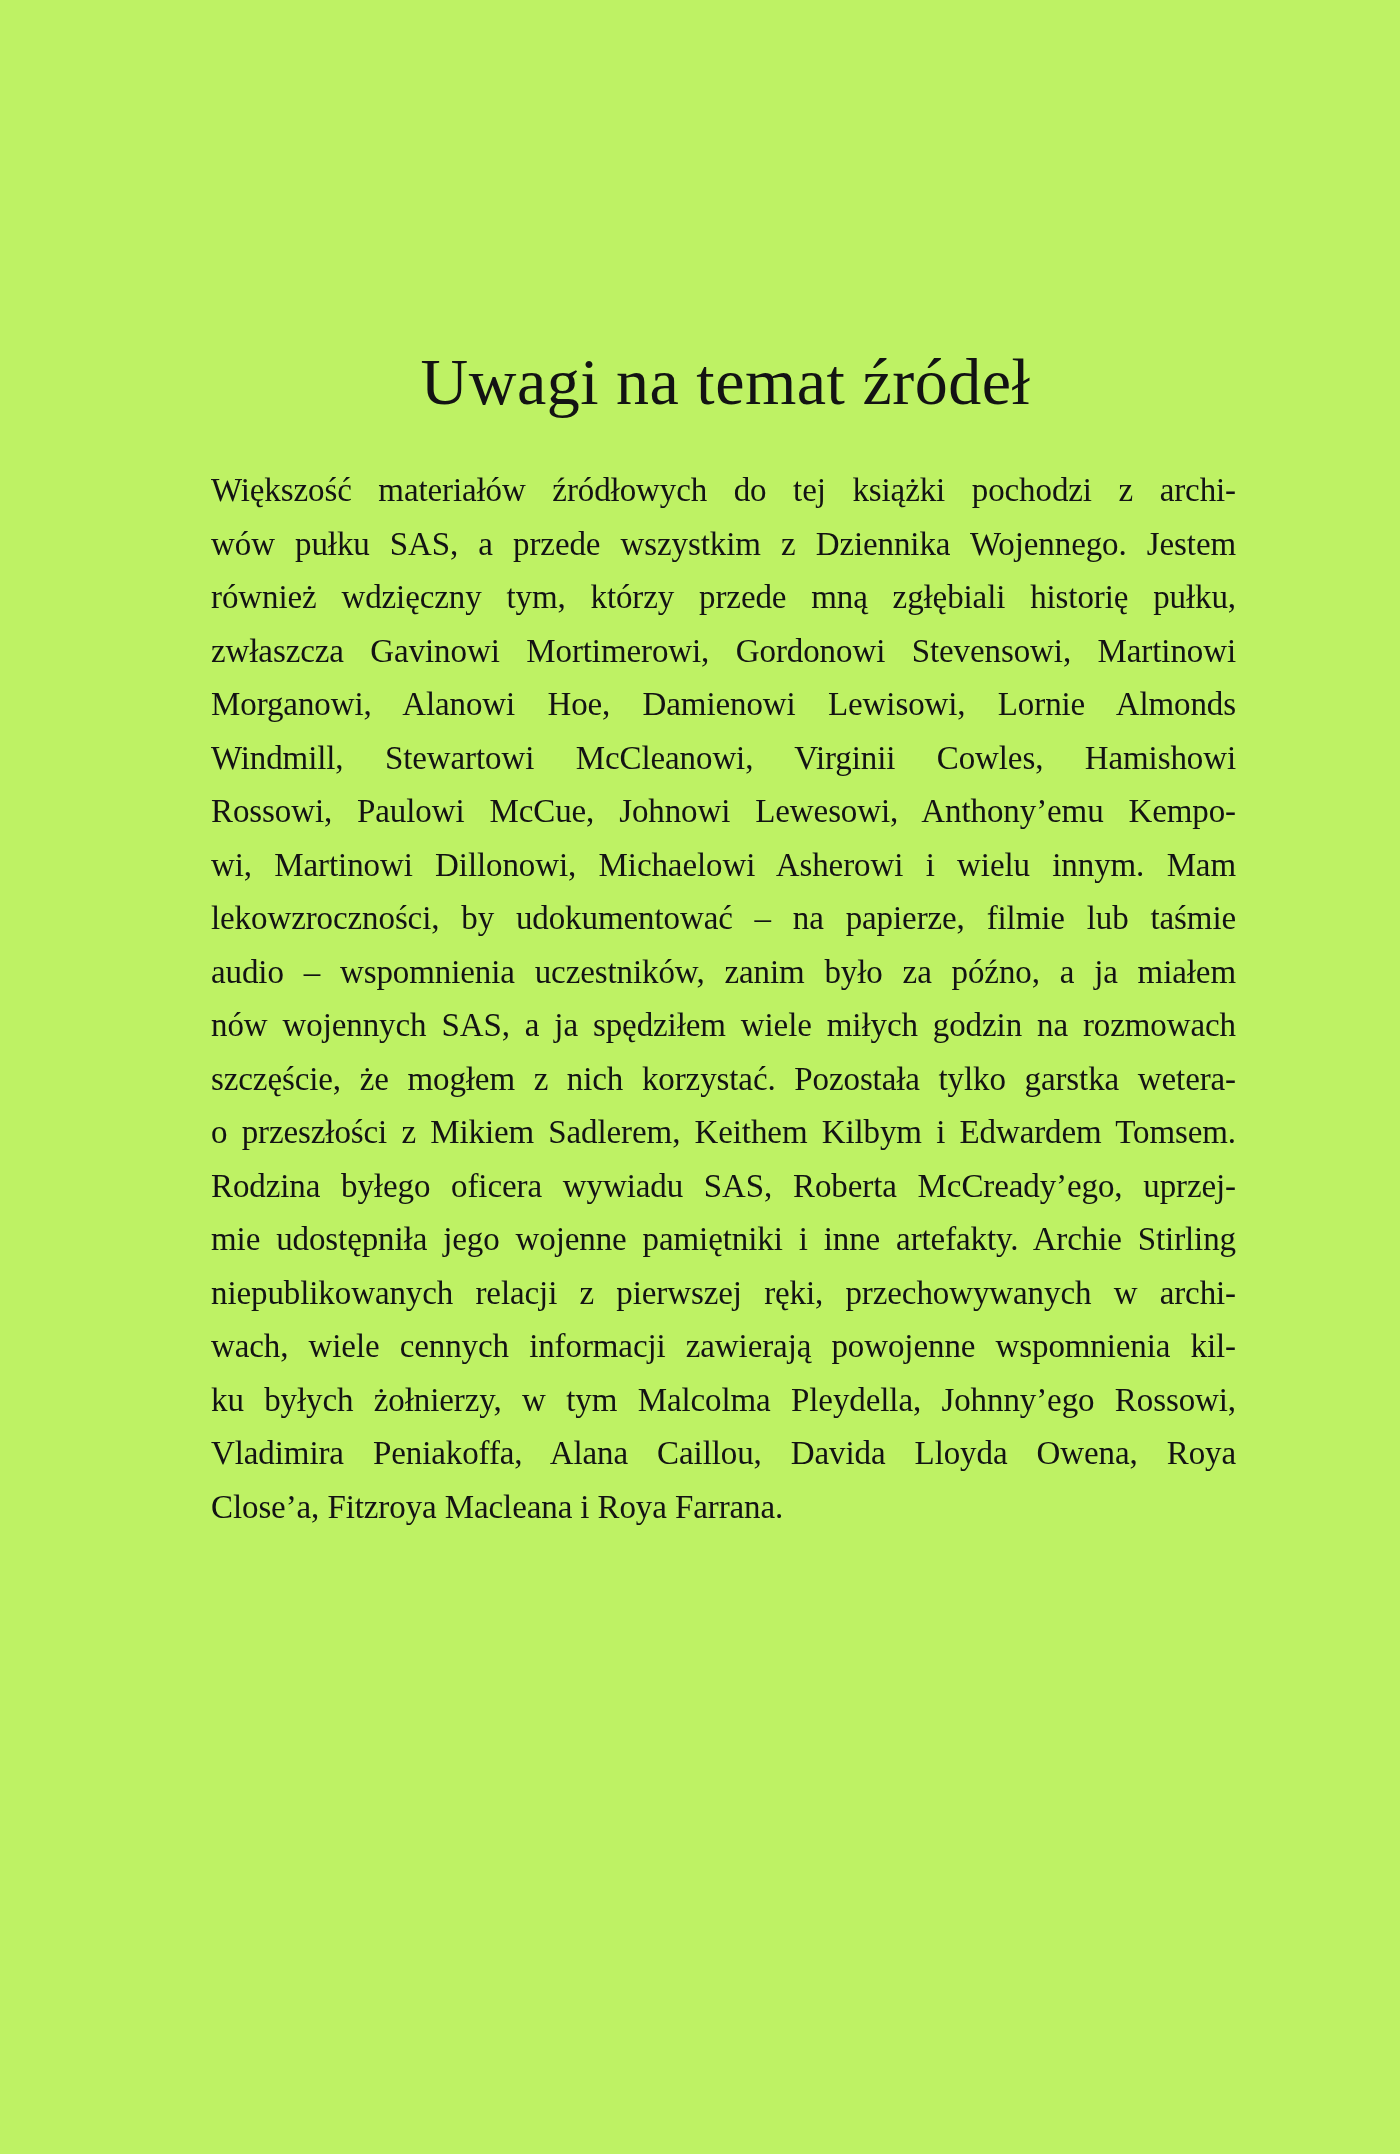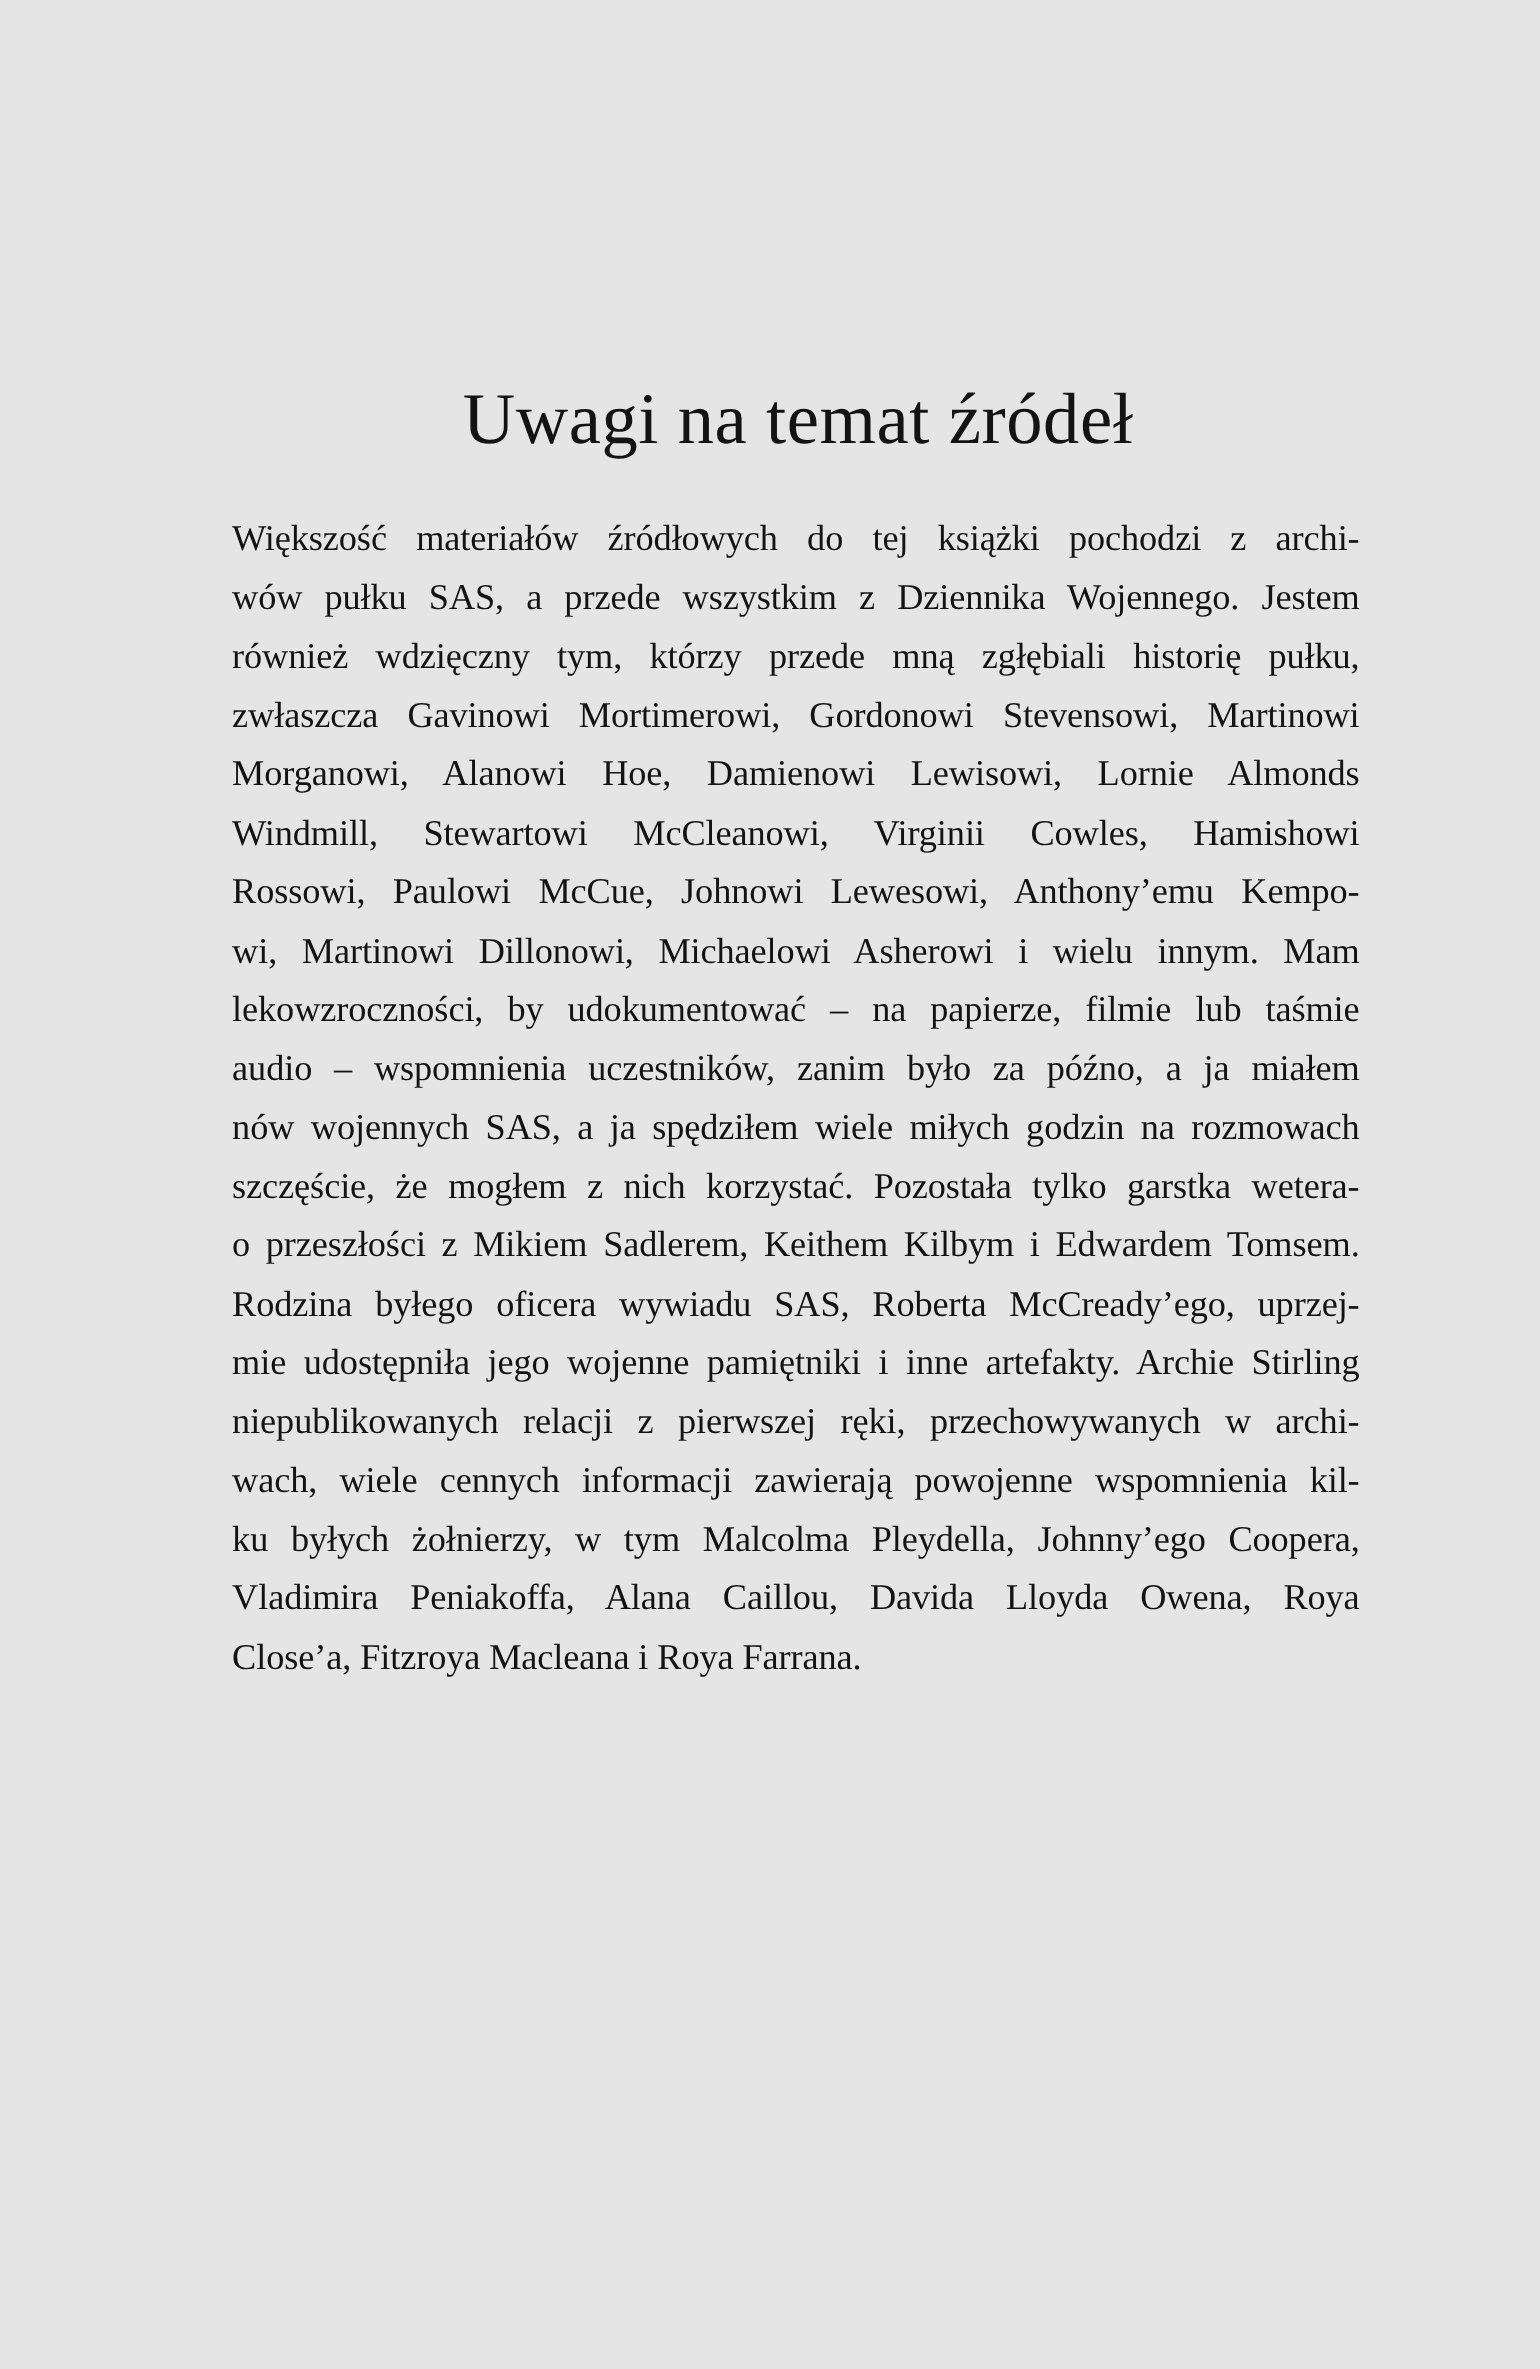--- a/index.html
+++ b/index.html
@@ -1,20 +1,20 @@
 <!DOCTYPE html>
 <html><head>
 <meta charset="utf-8">
 <style>
   html, body { margin: 0; padding: 0; background: #ffffff; }
   .page {
     position: relative;
     width: 1400px;
     height: 2154px;
-    background: #e5e5e5;
+    background: #bef264;
     font-family: "Liberation Serif", serif;
     color: #131313;
     overflow: hidden;
   }
   .title {
     position: absolute;
     left: 213px;
     top: 300px;
     width: 1025px;
     text-align: center;
@@ -61,17 +61,17 @@
       <div class="jline">wi, Martinowi Dillonowi, Michaelowi Asherowi i wielu innym. Mam</div>
       <div class="jline">lekowzroczności, by udokumentować – na papierze, filmie lub taśmie</div>
       <div class="jline">audio – wspomnienia uczestników, zanim było za późno, a ja miałem</div>
       <div class="jline">nów wojennych SAS, a ja spędziłem wiele miłych godzin na rozmowach</div>
       <div class="jline">szczęście, że mogłem z nich korzystać. Pozostała tylko garstka wetera-</div>
       <div class="jline">o przeszłości z Mikiem Sadlerem, Keithem Kilbym i Edwardem Tomsem.</div>
       <div class="jline">Rodzina byłego oficera wywiadu SAS, Roberta McCready’ego, uprzej-</div>
       <div class="jline">mie udostępniła jego wojenne pamiętniki i inne artefakty. Archie Stirling</div>
       <div class="jline">niepublikowanych relacji z pierwszej ręki, przechowywanych w archi-</div>
       <div class="jline">wach, wiele cennych informacji zawierają powojenne wspomnienia kil-</div>
-      <div class="jline">ku byłych żołnierzy, w tym Malcolma Pleydella, Johnny’ego Coopera,</div>
+      <div class="jline">ku byłych żołnierzy, w tym Malcolma Pleydella, Johnny’ego Rossowi,</div>
       <div class="jline">Vladimira Peniakoffa, Alana Caillou, Davida Lloyda Owena, Roya</div>
       <div class="jline last">Close’a, Fitzroya Macleana i Roya Farrana.</div>
     </div>
 </div>
 
 </body></html>

